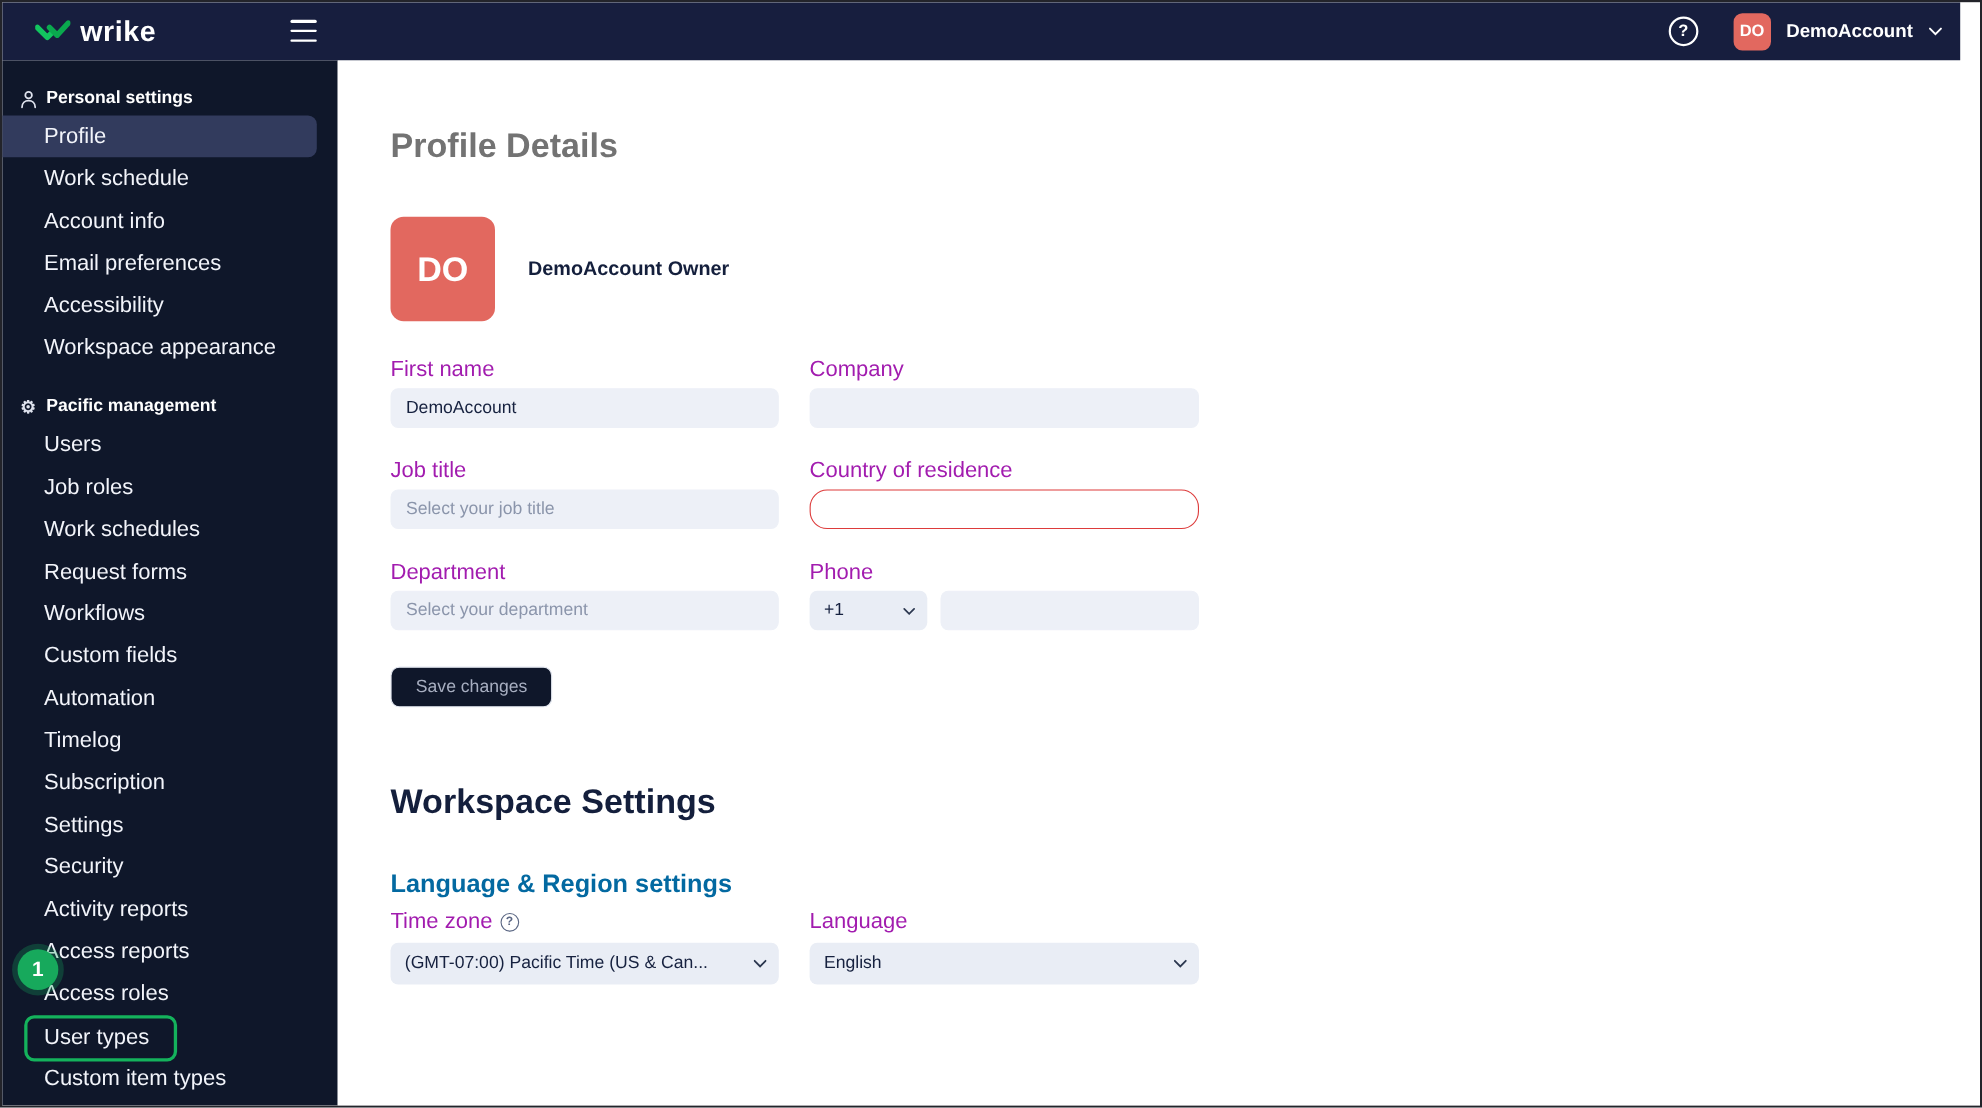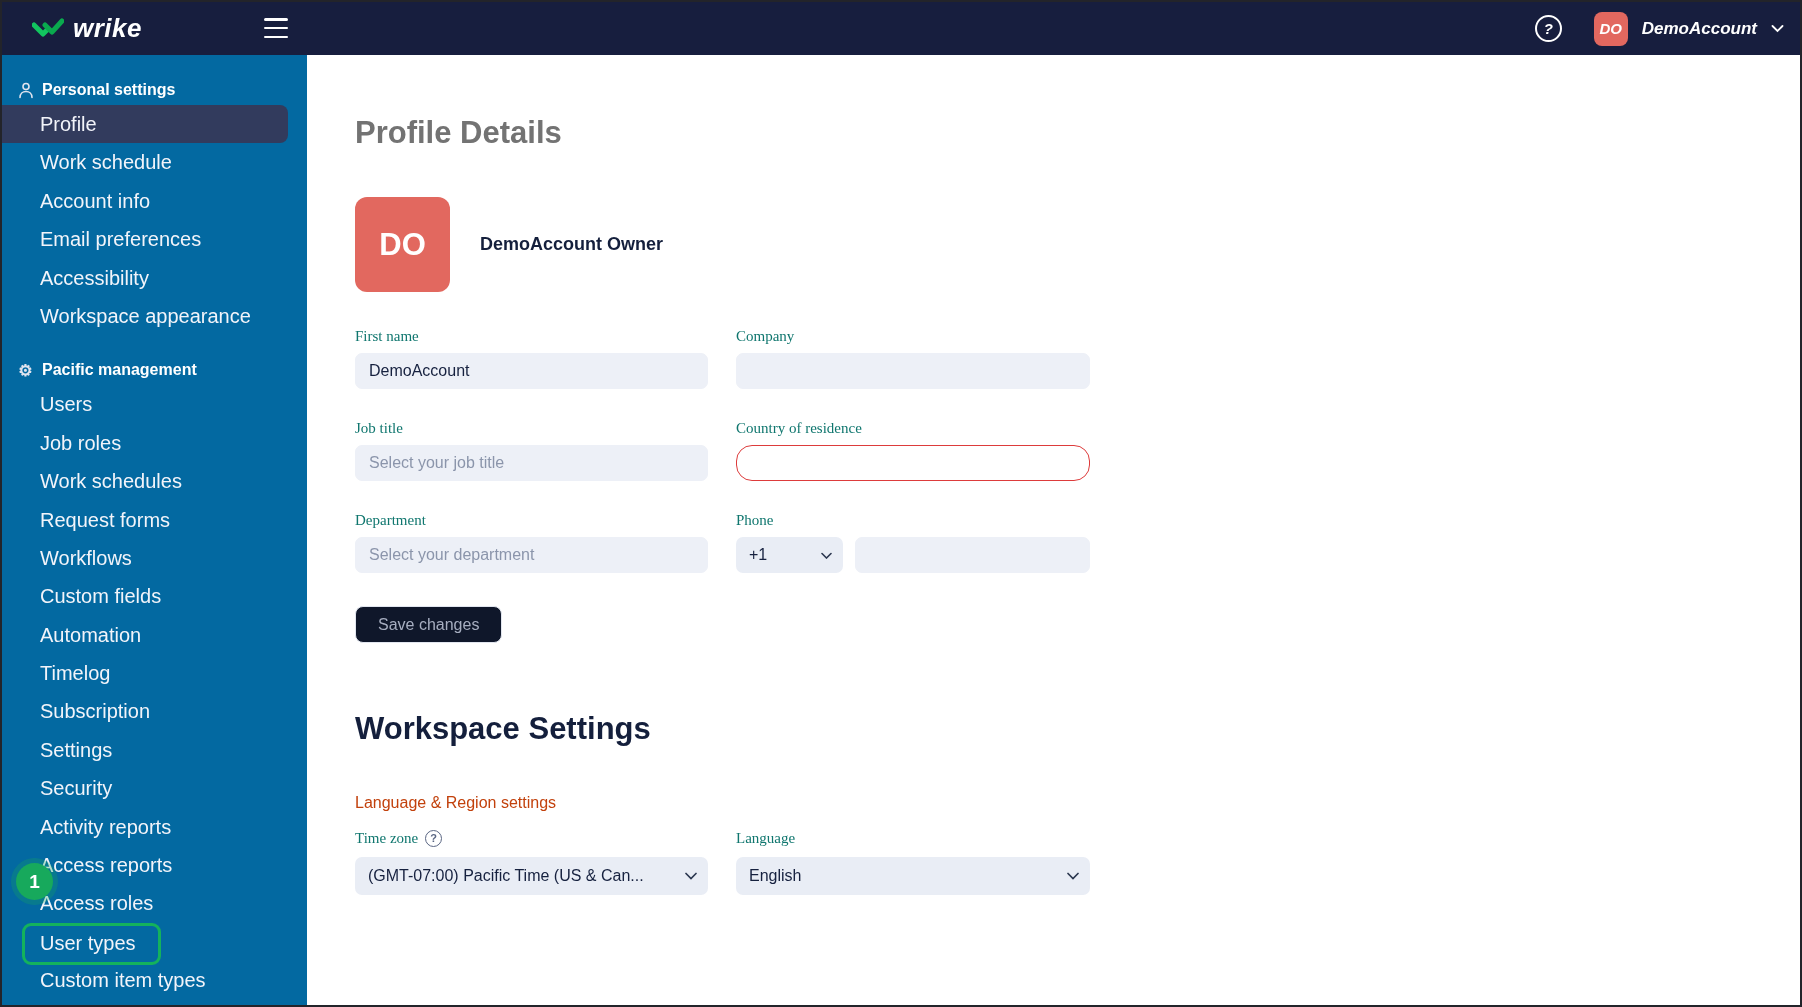--- a/index.html
+++ b/index.html
@@ -6,22 +6,22 @@
   html,body { margin:0; padding:0; background:#ffffff; }
   .screen {
     position:relative; width:1802px; height:1007px;
     border:2px solid #23242a; overflow:hidden;
     font-family:"Liberation Sans", sans-serif;
     background:#ffffff;
   }
 
   
   .topbar {
-    position:absolute; top:0; left:0; right:0; height:53px;
-    background:#171e3e; display:flex; align-items:center;font-style:italic;
+    position:absolute; top:0; left:0; right:18px; height:53px;
+    background:#171e3e; display:flex; align-items:center;
   }
   .brand { display:flex; align-items:center; gap:9px; margin-left:30px; }
   .brand-text { color:#ffffff; font-size:26px; font-weight:bold; letter-spacing:0.5px; }
   .hamburger { position:absolute; left:262px; top:16px; width:26px; height:20px;
     display:flex; flex-direction:column; justify-content:space-between; cursor:pointer; }
   .hamburger span { display:block; height:2.5px; width:24px; background:#ffffff; border-radius:2px; }
   .topbar-right { position:absolute; right:16px; top:0; height:53px; display:flex; align-items:center; gap:14px; }
   .help-circle {
     width:27px; height:27px; border:2px solid #ffffff; border-radius:50%;
     color:#ffffff; font-size:15px; font-weight:bold; display:flex; align-items:center; justify-content:center;
@@ -30,21 +30,21 @@
   .avatar-sm {
     width:34px; height:34px; border-radius:8px; background:#e2685f;
     color:#ffffff; font-size:15px; font-weight:bold; display:flex; align-items:center; justify-content:center;
   }
   .account-name { color:#ffffff; font-size:17px; font-weight:bold; }
   .chev { color:#ffffff; display:inline-flex; }
 
   
   .sidebar {
     position:absolute; top:53px; left:0; width:305px; bottom:0;
-    background:#0369a1; padding-top:20px; overflow:hidden;
+    background:#0f172a; padding-top:20px; overflow:hidden;
   }
   .side-header {
     height:30px; display:flex; align-items:center; gap:7px; padding-left:14px;
     color:#ffffff; font-size:16px; font-weight:bold;
   }
   .side-header .hicon { width:19px; display:flex; justify-content:center; color:#dfe3ee; }
   .nav-item {
     height:38.4px; line-height:38.4px; padding-left:38px;
     color:#f2f4fa; font-size:20px; cursor:pointer; white-space:nowrap;
   }
@@ -76,21 +76,21 @@
     width:95px; height:95px; border-radius:12px; background:#e2685f;
     color:#ffffff; font-size:31px; font-weight:bold;
     display:flex; align-items:center; justify-content:center; cursor:pointer;
   }
   .full-name { font-size:18px; font-weight:bold; color:#141f3c; }
 
   .form-grid {
     margin-top:35px;
     display:grid; grid-template-columns:353px 354px; column-gap:28px; row-gap:30px;
   }
-  .field-label { font-size:15px; color:#0f766e; line-height:18px; margin-bottom:8px;font-family:Liberation Serif, serif; }
+  .field-label { font-size:20px; color:#a21caf; line-height:18px; margin-bottom:8px; }
   .tz-label-row { display:flex; align-items:center; gap:7px; line-height:18px; margin-bottom:10px; }
   .tz-label-row .field-label { margin:0; }
   .qmark {
     width:17px; height:17px; border:1.4px solid #5a6residual683; border:1.4px solid #5a6683; border-radius:50%;
     color:#5a6683; font-size:11px; font-weight:bold; display:flex; align-items:center; justify-content:center; cursor:pointer;
   }
   .text-input {
     width:100%; height:36px; background:#edf0f7; border:1px solid #edf0f7; border-radius:7px;
     padding:0 13px; font-size:16px; color:#16213f; font-family:"Liberation Sans", sans-serif; outline:none;
   }
@@ -107,21 +107,21 @@
   .fake-select .chev { color:#2c3850; flex:0 0 auto; }
   .fake-select .sel-text { overflow:hidden; text-overflow:clip; white-space:nowrap; }
   .phone-code { width:112px; }
   .phone-num { flex:1; }
   .save-btn {
     margin-top:33px; height:37px; padding:0 22px;
     background:#0f172a; border:1px solid #e2e6ef; border-radius:8px;
     color:#a7aec0; font-size:16px; font-family:"Liberation Sans", sans-serif; cursor:pointer;
   }
   .ws-title { font-size:31px; font-weight:bold; color:#141f3c; line-height:36px; margin:68px 0 0 0; }
-  .lr-title { font-size:16px; font-weight:normal; color:#c2410c; line-height:24px; margin:44px 0 14px 0; }
+  .lr-title { font-size:23px; font-weight:bold; color:#0369a1; line-height:24px; margin:44px 0 14px 0; }
   .lr-grid { display:grid; grid-template-columns:353px 354px; column-gap:28px; }
   .select-wide { height:38px; }
 </style>
 </head>
 <body>
 
 <div class="screen">
 
   <div class="topbar">
     <div class="brand">

